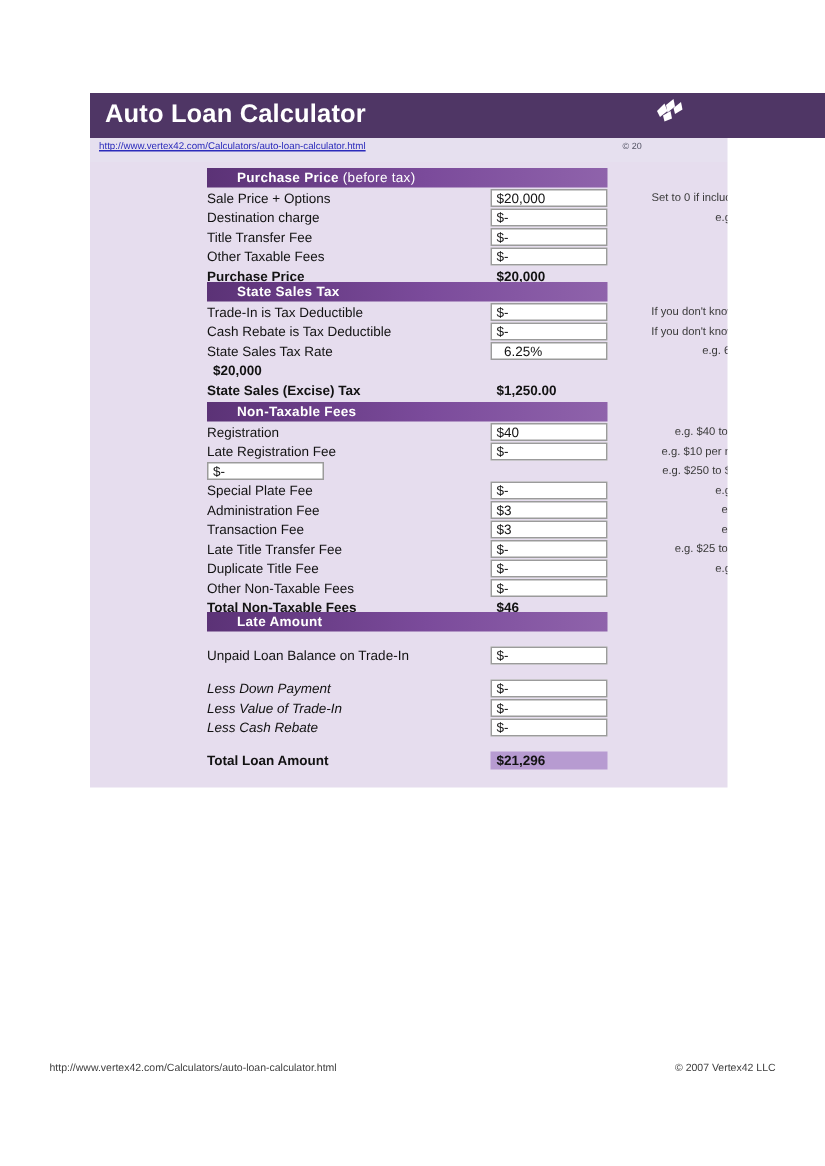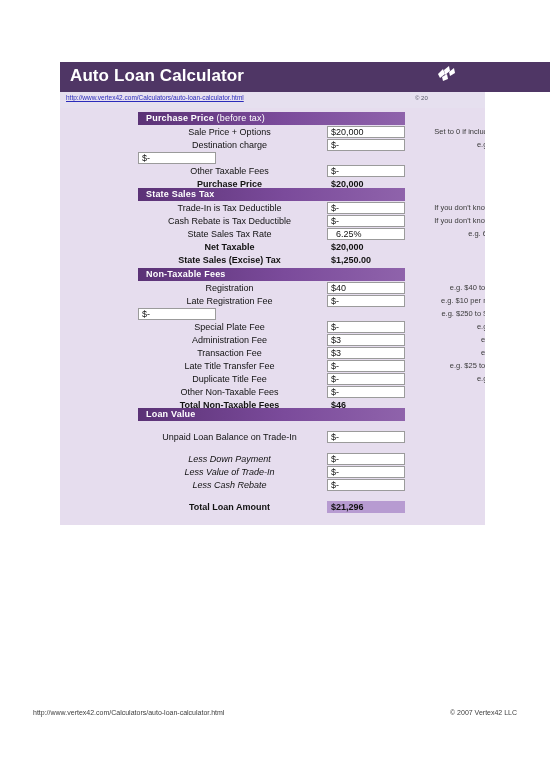--- a/index.html
+++ b/index.html
@@ -95,37 +95,37 @@
   
   .section { position: absolute; left: 78px; width: 267px; }
   .section-bar {
     height: 13px;
     background: #6e3f8e;
     background: linear-gradient(to right, #5b3276 0%, #7b4b9b 55%, #8f63ab 100%);
     color: #ffffff;
     font-size: 9px;
     font-weight: bold;
     line-height: 13px;
-    padding-left: 8px;
+    padding-left: 20px;
     box-sizing: border-box;
     white-space: nowrap;
     letter-spacing: 0.2px;
   }
   .section-bar .sub { font-weight: normal; }
 
   .row {
     display: flex;
     align-items: center;
     height: 12px;
     margin-top: 1px;
   }
   .row.gap { margin-top: 10px; }
   .row-label {
     flex: 1;
-    text-align: center;
+    text-align: left;
     font-size: 9px;
     color: #121212;
     padding-right: 6px;
     white-space: nowrap;
     line-height: 12px;
   }
   .row.bold .row-label { font-weight: bold; }
   .row.italic .row-label { font-style: italic; }
 
   .cell {
@@ -223,20 +223,21 @@
         </div>
       </div>
       <div class="row">
         <div class="row-label">Destination charge</div>
         <div class="cell">
           <span class="cur">$</span>
           <span class="val">-</span>
         </div>
       </div>
       <div class="row">
+        <div class="row-label">Title Transfer Fee</div>
         <div class="cell">
           <span class="cur">$</span>
           <span class="val">-</span>
         </div>
       </div>
       <div class="row">
         <div class="row-label">Other Taxable Fees</div>
         <div class="cell">
           <span class="cur">$</span>
           <span class="val">-</span>
@@ -269,21 +270,20 @@
         </div>
       </div>
       <div class="row">
         <div class="row-label">State Sales Tax Rate</div>
         <div class="cell norate">
           <span class="cur">$</span>
           <span class="val">6.25%</span>
         </div>
       </div>
       <div class="row bold">
-        <div class="row-label">Net Taxable</div>
         <div class="cell flat">
           <span class="cur">$</span>
           <span class="val">20,000</span>
         </div>
       </div>
       <div class="row bold">
         <div class="row-label">State Sales (Excise) Tax</div>
         <div class="cell flat">
           <span class="cur">$</span>
           <span class="val">1,250.00</span>
@@ -367,21 +367,21 @@
     </div>
     <div class="hint" style="top: 174px;">e.g. $40 to $100</div>
     <div class="hint" style="top: 187px;">e.g. $10 per month</div>
     <div class="hint" style="top: 200px;">e.g. $250 to $1000</div>
     <div class="hint" style="top: 213px;">e.g. $25</div>
     <div class="hint" style="top: 226px;">e.g. $3</div>
     <div class="hint" style="top: 239px;">e.g. $3</div>
     <div class="hint" style="top: 252px;">e.g. $25 to $200</div>
     <div class="hint" style="top: 265px;">e.g. $25</div>
     <div class="section" style="top: 300px;">
-      <div class="section-bar"><span>Loan Value</span></div>
+      <div class="section-bar"><span>Late Amount</span></div>
       <div class="row gap">
         <div class="row-label">Unpaid Loan Balance on Trade-In</div>
         <div class="cell">
           <span class="cur">$</span>
           <span class="val">-</span>
         </div>
       </div>
       <div class="row italic gap">
         <div class="row-label">Less Down Payment</div>
         <div class="cell">

